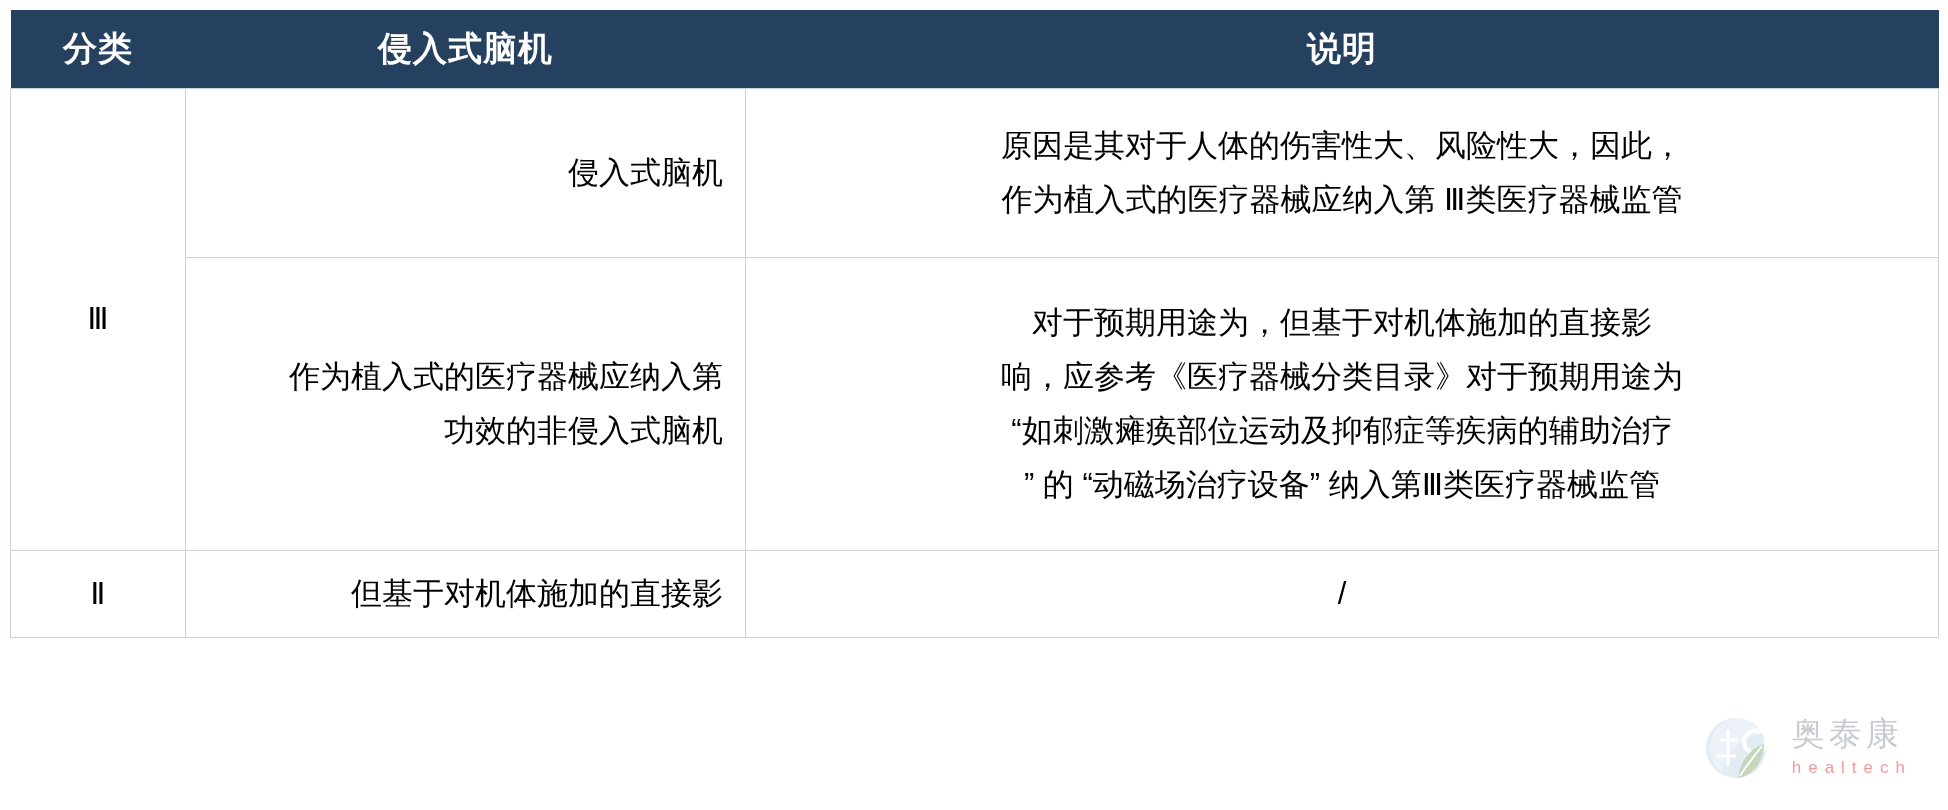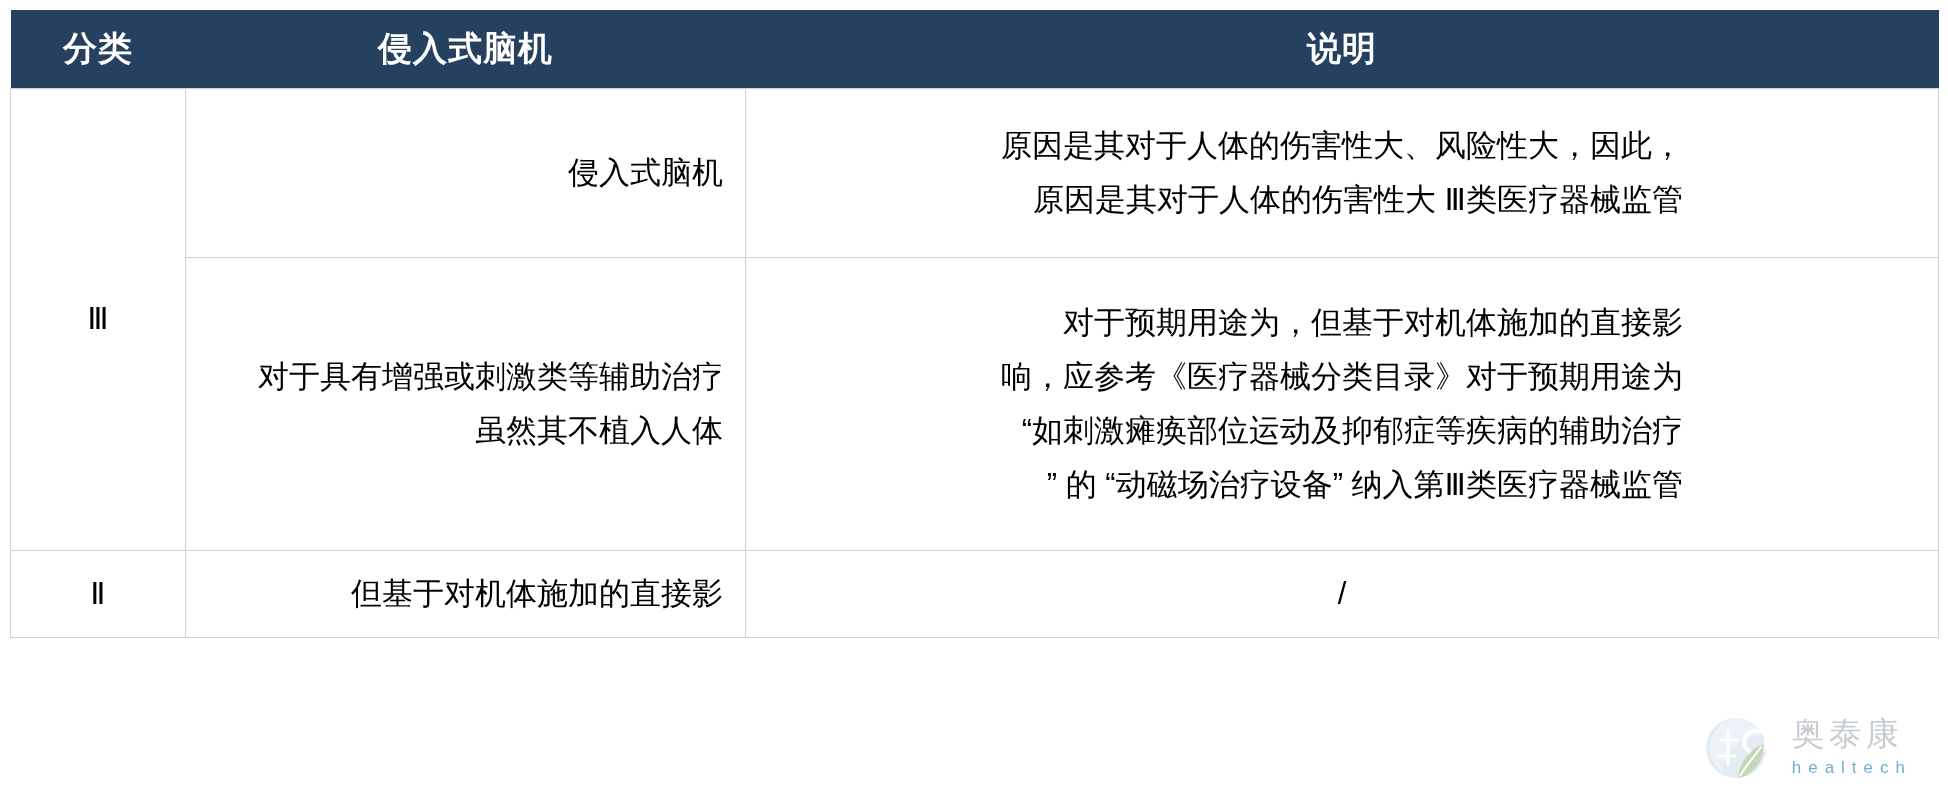--- a/index.html
+++ b/index.html
@@ -67,21 +67,21 @@
   td.cell-desc {
     text-align: right;
   }
 
   td.cell-note {
     text-align: center;
   }
 
   td.cell-note .note-body {
     display: inline-block;
-    text-align: right;
+    text-align: center;
   }
 
   td.cell-note .note-line {
     display: block;
     white-space: pre;
   }
 
   td.cell-note.slash {
     text-align: center;
     font-size: 31px;
@@ -115,21 +115,21 @@
     justify-content: center;
   }
   .wm-cn {
     font-size: 33px;
     color: #9aa3ad;
     letter-spacing: 4px;
     line-height: 1.05;
   }
   .wm-en {
     font-size: 17px;
-    color: #0369a1;
+    color: #ef4444;
     letter-spacing: 7px;
     line-height: 1.6;
     margin-top: 2px;
   }
 </style>
 </head>
 <body>
 
 <div class="table-wrap">
   <table class="reg-table">
@@ -145,28 +145,28 @@
         <th>说明</th>
       </tr>
     </thead>
     <tbody>
       <tr class="row-1">
         <td class="cell-class" rowspan="2">Ⅲ</td>
         <td class="cell-desc">侵入式脑机</td>
         <td class="cell-note">
           <span class="note-body">
             <span class="note-line">原因是其对于人体的伤害性大、风险性大，因此，</span>
-            <span class="note-line">原因是其对于人体的伤害性大 Ⅲ类医疗器械监管</span>
+            <span class="note-line">作为植入式的医疗器械应纳入第 Ⅲ类医疗器械监管</span>
           </span>
         </td>
       </tr>
       <tr class="row-2">
         <td class="cell-desc">
-          <span class="desc-line">对于具有增强或刺激类等辅助治疗</span>
-          <span class="desc-line">虽然其不植入人体</span>
+          <span class="desc-line">作为植入式的医疗器械应纳入第</span>
+          <span class="desc-line">功效的非侵入式脑机</span>
         </td>
         <td class="cell-note">
           <span class="note-body">
             <span class="note-line">对于预期用途为，但基于对机体施加的直接影</span>
             <span class="note-line">响，应参考《医疗器械分类目录》对于预期用途为</span>
             <span class="note-line">“如刺激瘫痪部位运动及抑郁症等疾病的辅助治疗</span>
             <span class="note-line">” 的 “动磁场治疗设备” 纳入第Ⅲ类医疗器械监管</span>
           </span>
         </td>
       </tr>

